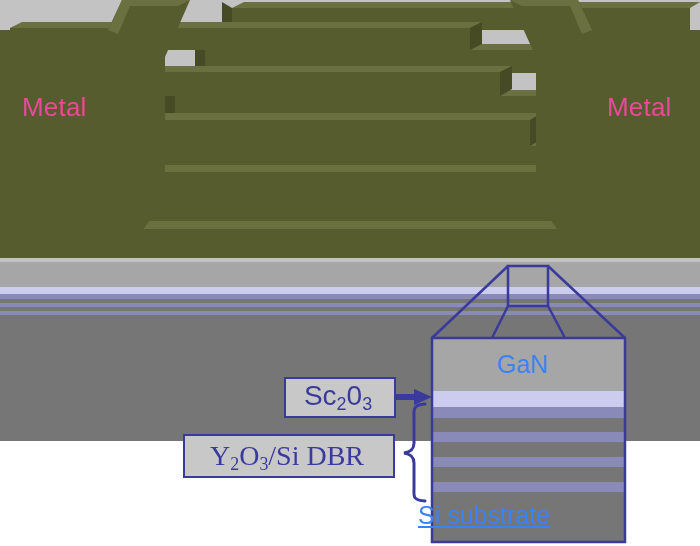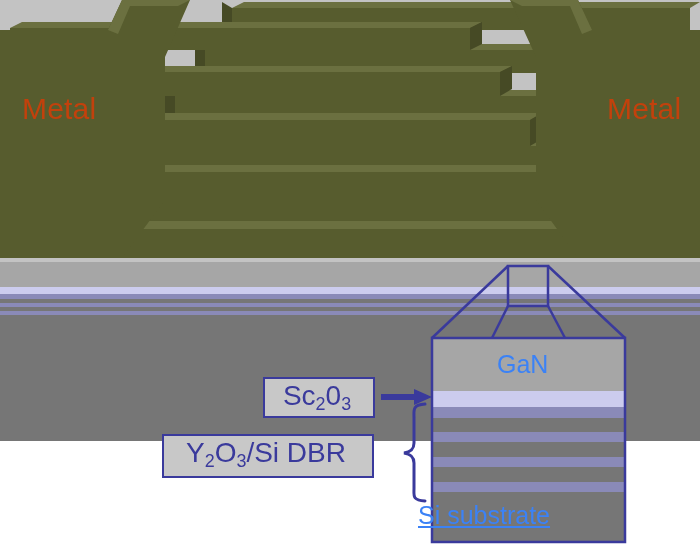--- a/index.html
+++ b/index.html
@@ -20,40 +20,41 @@
     top: 0;
     left: 0;
   }
   .lbl {
     position: absolute;
     font-family: "Liberation Sans", sans-serif;
     white-space: nowrap;
     pointer-events: none;
   }
   .metal-lbl {
-    color: #c2410c;
-    font-size: 30px;
+    color: #ec4899;
+    font-size: 26px;
     letter-spacing: 0.2px;
   }
   .inset-lbl {
     color: #3b82f6;
     font-size: 25px;
   }
   .callout-box {
     position: absolute;
     border: 2px solid #3a3a9c;
     background: #c8c8c8;
     color: #3a3a9c;
     font-size: 28px;
     line-height: 1;
     display: flex;
-    align-items: flex-start;
+    align-items: flex-end;
     justify-content: center;
     padding: 3px 10px 6px 6px;
     box-sizing: border-box;
+    margin-left: 21px;
   }
   .callout-box sub {
     font-size: 0.64em;
     vertical-align: baseline;
     position: relative;
     top: 0.30em;
   }
 </style>
 </head>
 <body>
@@ -199,17 +200,17 @@
   <div class="lbl metal-lbl" style="left:607px; top:92px;">Metal</div>
 
   <div class="lbl inset-lbl" style="left:497px; top:350px;">GaN</div>
 
   <div class="lbl inset-lbl" style="left:418px; top:501px;text-decoration:underline;">Si substrate</div>
 
   <div class="callout-box" style="left:263px; top:377px; width:112px; height:41px;">
     <span><span>Sc</span><sub>2</sub><span>0</span><sub>3</sub></span>
   </div>
 
-  <div class="callout-box" style="left:162px; top:434px; width:212px; height:44px;">
+  <div class="callout-box" style="left:162px; top:434px; width:212px; height:44px;font-family:Liberation Serif, serif;">
     <span><span>Y</span><sub>2</sub><span>O</span><sub>3</sub><span>/Si DBR</span></span>
   </div>
 
 </div>
 
 </body></html>

